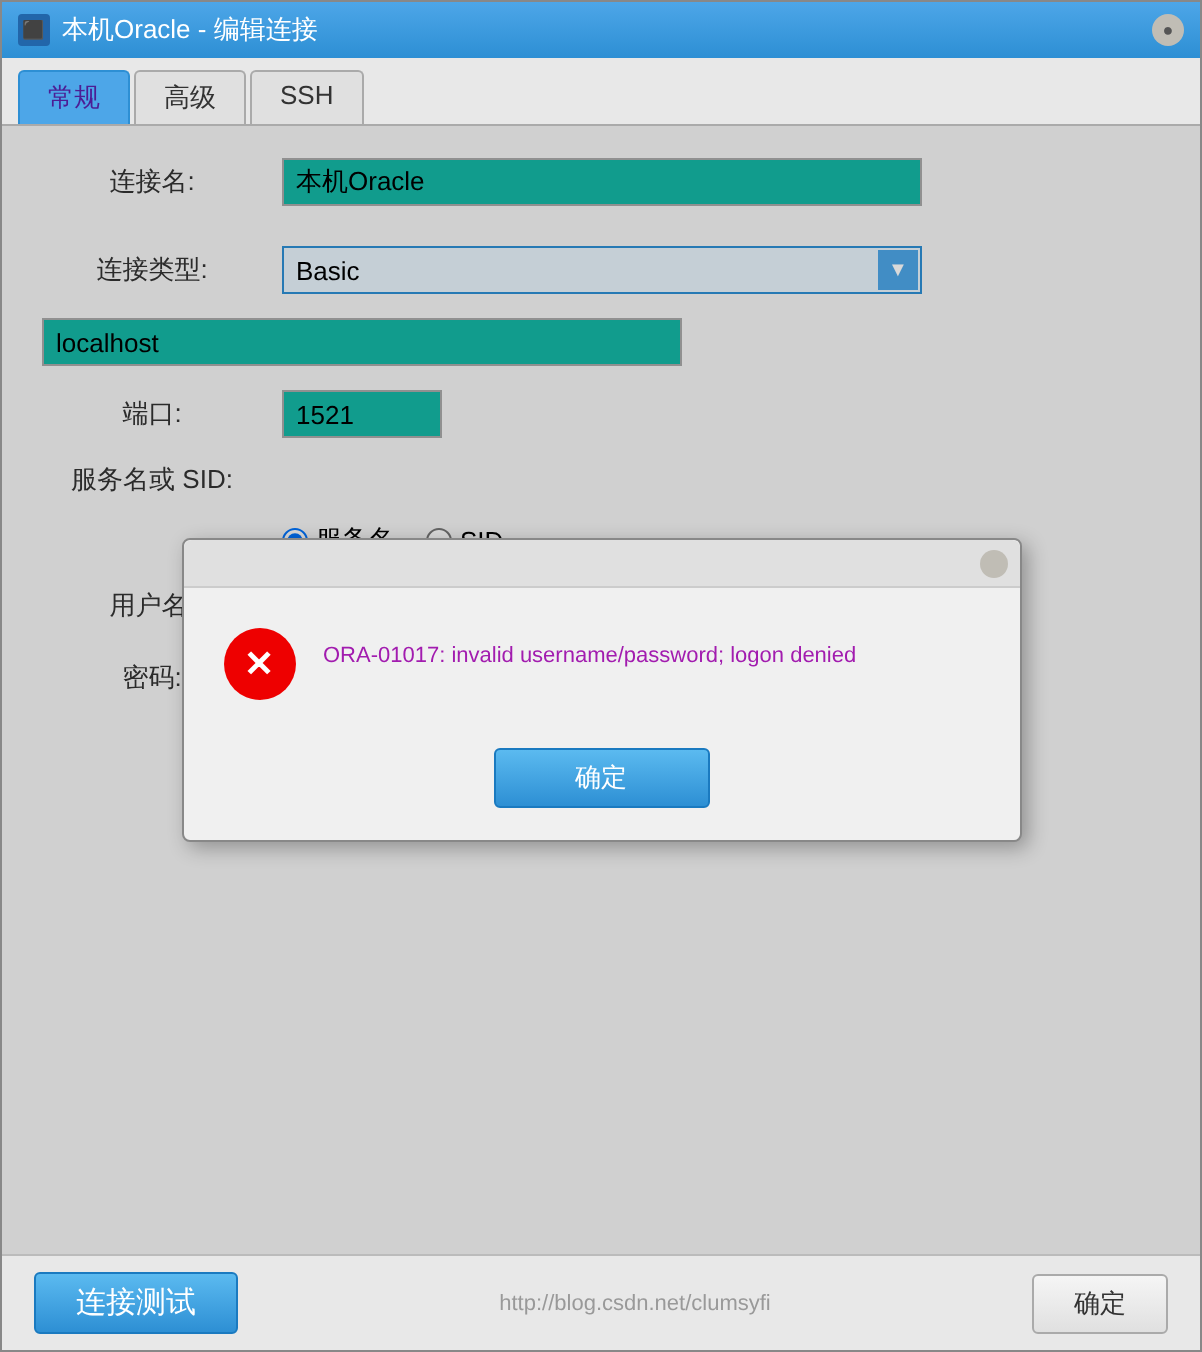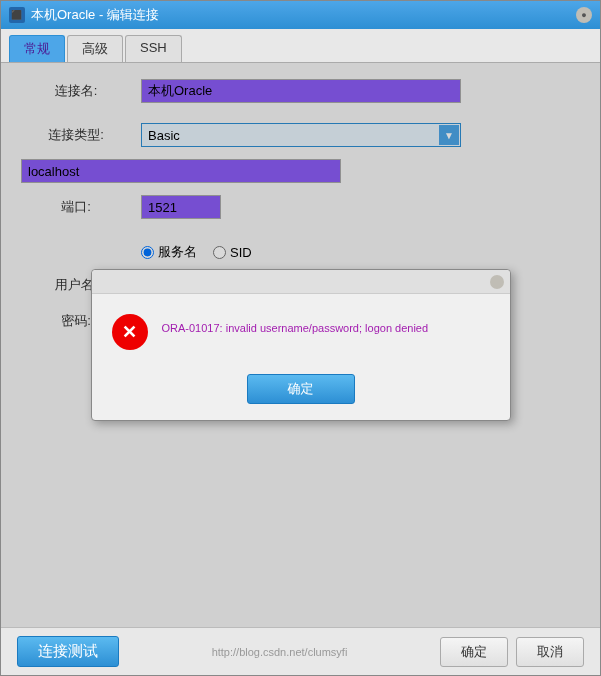--- a/index.html
+++ b/index.html
@@ -123,21 +123,21 @@
       color: #333;
       font-size: 13px;
       flex-shrink: 0;
     }
 
     .form-input {
       flex: 1;
       max-width: 320px;
       height: 24px;
       border: 1px solid #aaa;
-      background: #8b5cf6;
+      background: #14b8a6;
       padding: 2px 6px;
       font-size: 13px;
       font-family: inherit;
     }
 
     .form-select-wrapper {
       flex: 1;
       max-width: 320px;
       position: relative;
     }
@@ -379,20 +379,21 @@
     <div class="form-row">
       <input class="form-input" type="text" value="localhost" style="">
     </div>
 
     <div class="form-row">
       <span class="form-label">端口:</span>
       <input class="form-input" type="text" value="1521" style="max-width: 80px;">
     </div>
 
     <div class="form-row">
+      <span class="form-label">服务名或 SID:</span>
     </div>
 
     <div class="radio-group">
       <label class="radio-label">
         <input type="radio" name="service_type" checked="" class="radio-input" style="">
         <span>服务名</span>
       </label>
       <label class="radio-label">
         <input type="radio" name="service_type" class="radio-input" style="">
         <span>SID</span>
@@ -428,16 +429,15 @@
       </div>
     </div>
 
   </div>
 
   <div class="bottom-bar">
     <button class="btn-primary">连接测试</button>
     <span class="watermark">http://blog.csdn.net/clumsyfi</span>
     <div class="right-buttons">
       <button class="btn-default">确定</button>
-      <button class="btn-default">取消</button>
     </div>
   </div>
 </div>
 
 </body></html>

